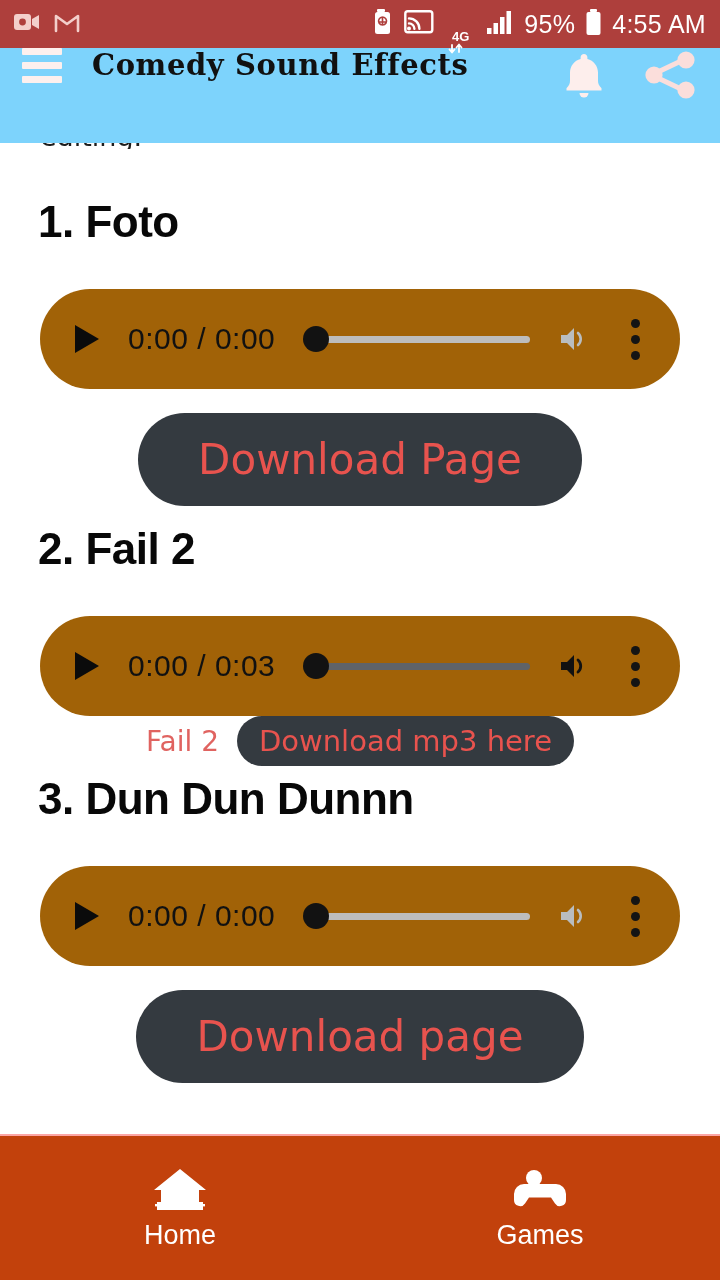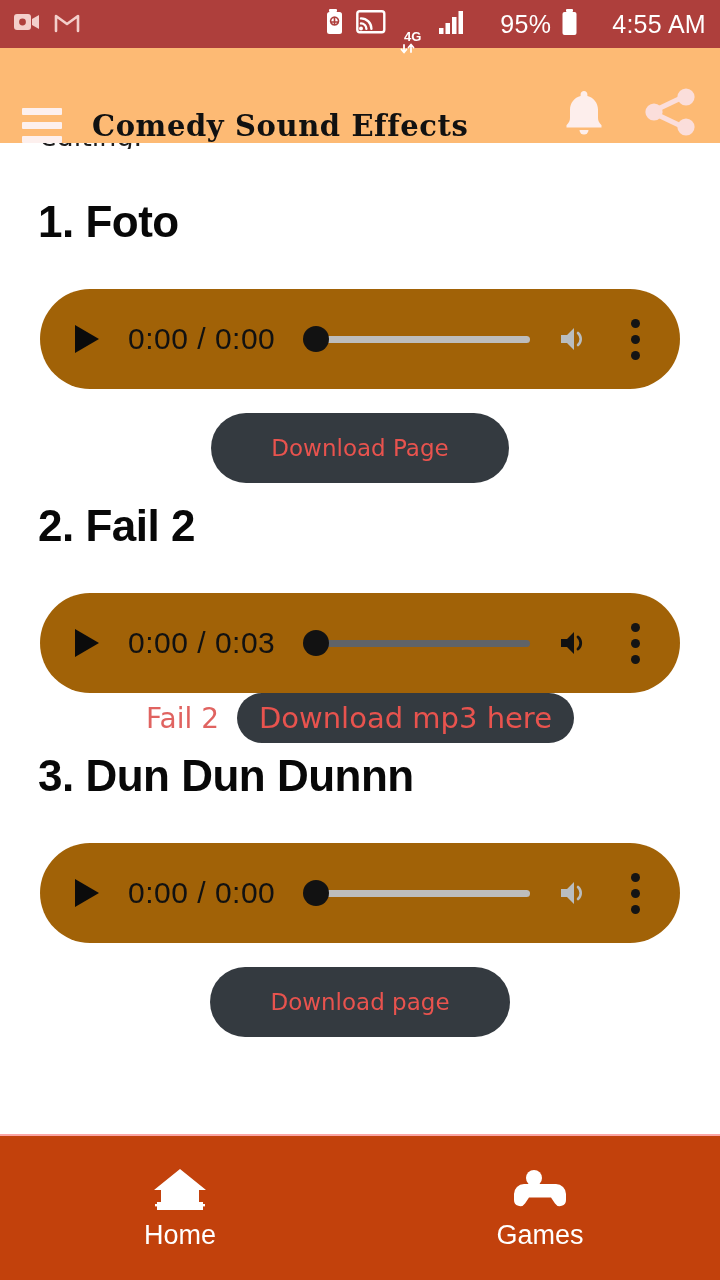--- a/index.html
+++ b/index.html
@@ -16,29 +16,29 @@
     height:48px; width:100%;
     background:#AE3F3C;
     display:flex; align-items:center;
     padding:0 14px;
     color:#f3d7d5;
   }
   .sb-left{ display:flex; align-items:center; gap:14px; }
   .sb-right{ margin-left:auto; display:flex; align-items:center; gap:10px; color:#ffffff; }
   .sb-text{
     font-size:25px; font-weight:400; letter-spacing:.3px;
-    color:#ffffff; font-family:"Liberation Sans", sans-serif;margin-left:24px;
+    color:#ffffff; font-family:"Liberation Sans", sans-serif;
   }
   .sb-icon{ display:block; }
 
   
   .app-bar{
     height:95px; width:100%;
-    background:#fdba74;
-    display:flex; align-items:flex-end;
+    background:#7dd3fc;
+    display:flex; align-items:flex-start;
     padding:0 22px;
   }
   .hamburger{ width:40px; display:flex; flex-direction:column; gap:7px; cursor:pointer; }
   .hamburger span{ display:block; height:7px; background:#fdf0ee; border-radius:1px; }
   .app-title{
     margin-left:30px;
     font-family:"DejaVu Serif", serif;
     font-weight:700;
     font-size:29px;
     color:#111111;
@@ -125,21 +125,21 @@
     cursor:pointer;
   }
   .kebab i{ width:9px; height:9px; border-radius:50%; background:#141414; display:block; }
 
   
   .dl-wrap{ display:flex; justify-content:center; margin-top:24px; }
   .dl-btn{
     background:#343A40;
     color:#E8534E;
     font-family:"DejaVu Sans", sans-serif;
-    font-size:23px;
+    font-size:42px;
     border-radius:50px;
     padding:22px 60px;
     border:none;
     cursor:pointer;
     white-space:nowrap;
   }
   .dl-btn.small{ font-size:29px; padding:8px 22px; border-radius:26px; }
 
   .inline-row{
     display:flex; align-items:center; justify-content:center;

